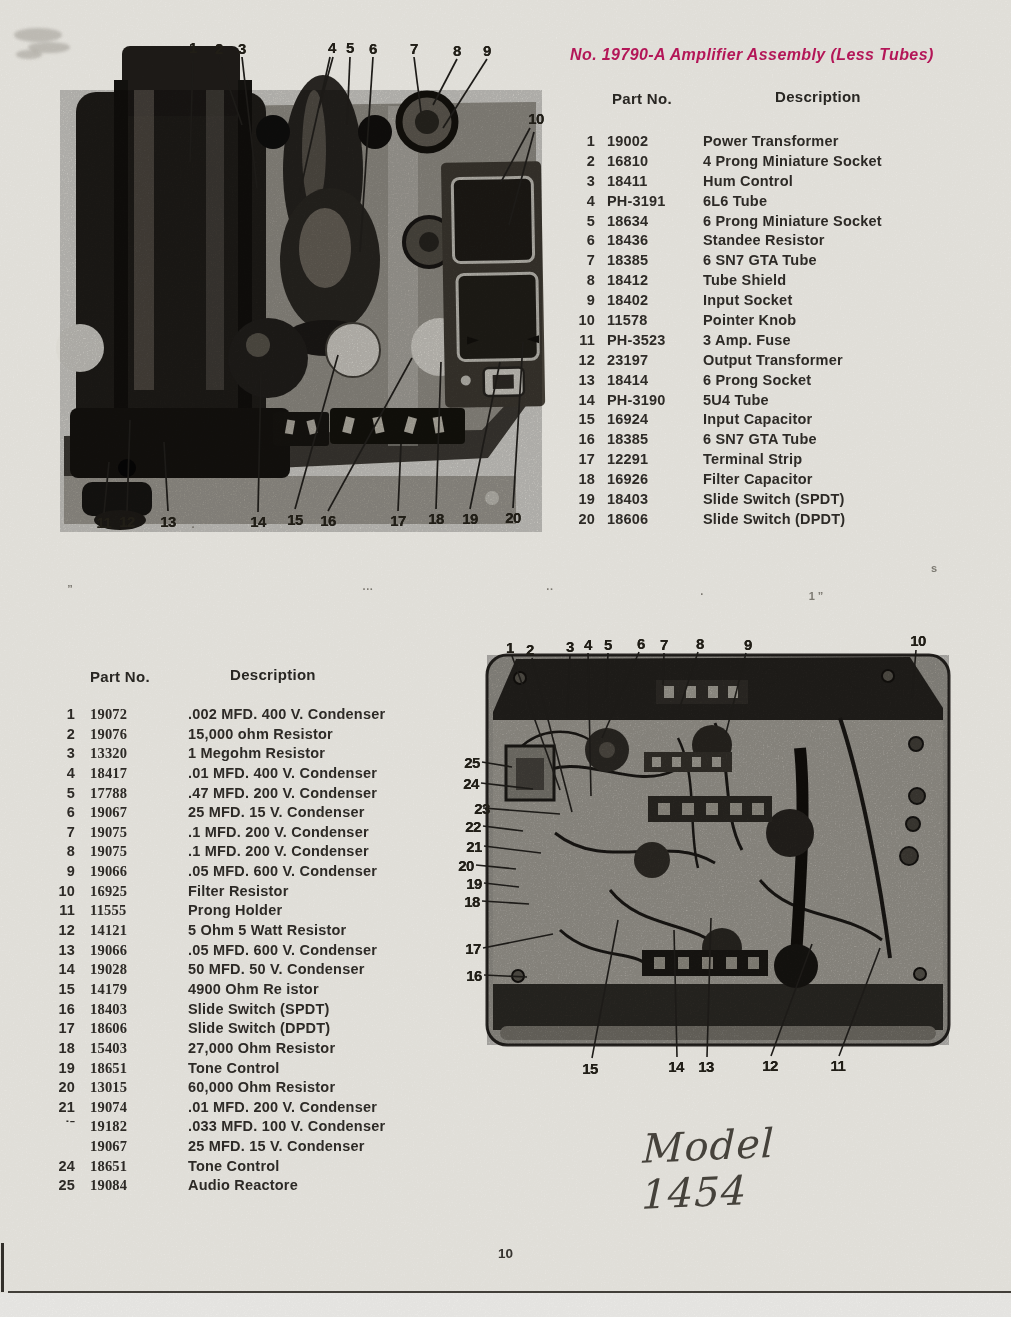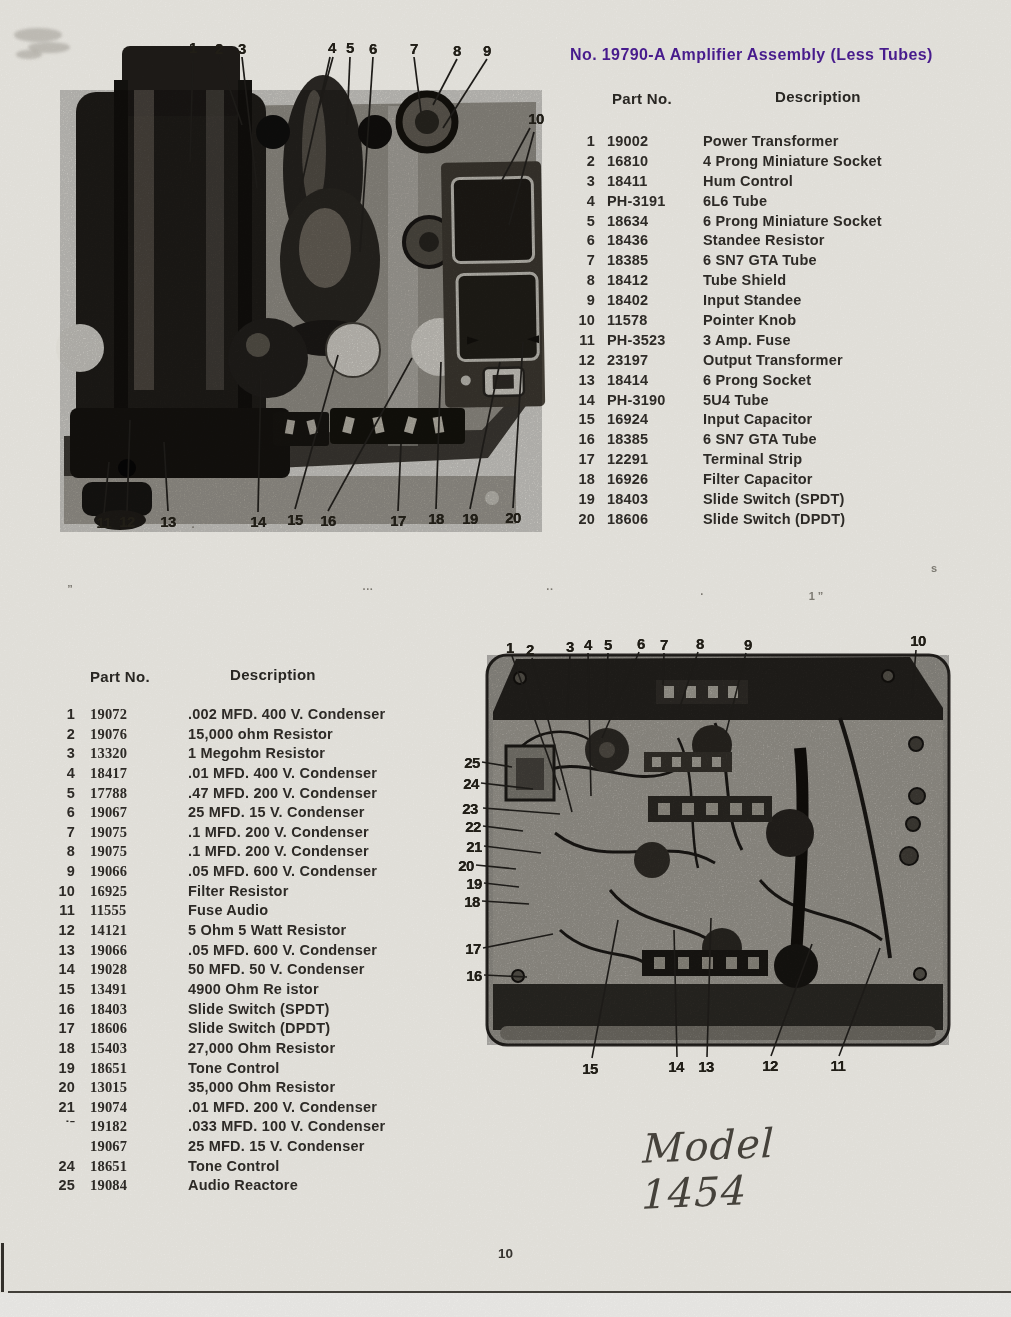--- a/index.html
+++ b/index.html
@@ -3,21 +3,21 @@
 <meta charset="utf-8">
 <style>
   html,body{margin:0;padding:0;background:#d8d6d1;}
   .page{
     position:relative;width:1011px;height:1317px;overflow:hidden;
     background:#edebe5;
     font-family:"Liberation Sans",sans-serif;color:#2e2b27;
   }
   
   .plist{position:absolute;}
-  .list-title{position:absolute;left:0;top:0;font-size:16px;font-weight:700;letter-spacing:.4px;white-space:nowrap;color:#4c1d95;}
+  .list-title{position:absolute;left:0;top:0;font-size:16px;font-weight:700;letter-spacing:.4px;white-space:nowrap;color:#be185d;font-style:italic;}
   .list-head{position:absolute;font-size:15px;font-weight:700;letter-spacing:.3px;color:#2b2925;}
   .rows{position:absolute;left:0;right:0;}
   .prow{display:grid;align-items:baseline;font-size:14.5px;font-weight:700;letter-spacing:.2px;color:#302d29;white-space:nowrap;}
   .rows-top .prow{grid-template-columns:25px 108px auto;height:19.9px;}
   .rows-bot .prow{grid-template-columns:35px 113px auto;height:19.65px;}
   .c-num{text-align:right;}
   .rows-top .c-part{padding-left:12px;}
   .rows-bot .c-part{padding-left:15px;font-family:Liberation Serif, serif;}
   #list-top-right{left:570px;top:46px;width:440px;height:490px;}
   #list-top-right .head-part{left:42px;top:44px;}
@@ -256,21 +256,21 @@
 
         <div class="prow">
           <span class="c-num">8</span>
           <span class="c-part">18412</span>
           <span class="c-desc">Tube Shield</span>
         </div>
 
         <div class="prow">
           <span class="c-num">9</span>
           <span class="c-part">18402</span>
-          <span class="c-desc">Input Standee</span>
+          <span class="c-desc">Input Socket</span>
         </div>
 
         <div class="prow">
           <span class="c-num">10</span>
           <span class="c-part">11578</span>
           <span class="c-desc">Pointer Knob</span>
         </div>
 
         <div class="prow">
           <span class="c-num">11</span>
@@ -395,21 +395,21 @@
 
         <div class="prow">
           <span class="c-num">10</span>
           <span class="c-part">16925</span>
           <span class="c-desc">Filter Resistor</span>
         </div>
 
         <div class="prow">
           <span class="c-num">11</span>
           <span class="c-part">11555</span>
-          <span class="c-desc">Fuse Audio</span>
+          <span class="c-desc">Prong Holder</span>
         </div>
 
         <div class="prow">
           <span class="c-num">12</span>
           <span class="c-part">14121</span>
           <span class="c-desc">5 Ohm 5 Watt Resistor</span>
         </div>
 
         <div class="prow">
           <span class="c-num">13</span>
@@ -418,21 +418,21 @@
         </div>
 
         <div class="prow">
           <span class="c-num">14</span>
           <span class="c-part">19028</span>
           <span class="c-desc">50 MFD. 50 V. Condenser</span>
         </div>
 
         <div class="prow">
           <span class="c-num">15</span>
-          <span class="c-part">13491</span>
+          <span class="c-part">14179</span>
           <span class="c-desc">4900 Ohm Re istor</span>
         </div>
 
         <div class="prow">
           <span class="c-num">16</span>
           <span class="c-part">18403</span>
           <span class="c-desc">Slide Switch (SPDT)</span>
         </div>
 
         <div class="prow">
@@ -449,21 +449,21 @@
 
         <div class="prow">
           <span class="c-num">19</span>
           <span class="c-part">18651</span>
           <span class="c-desc">Tone Control</span>
         </div>
 
         <div class="prow">
           <span class="c-num">20</span>
           <span class="c-part">13015</span>
-          <span class="c-desc">35,000 Ohm Resistor</span>
+          <span class="c-desc">60,000 Ohm Resistor</span>
         </div>
 
         <div class="prow">
           <span class="c-num">21</span>
           <span class="c-part">19074</span>
           <span class="c-desc">.01 MFD. 200 V. Condenser</span>
         </div>
 
         <div class="prow">
           <span class="c-num">˙ˉ</span>
@@ -604,21 +604,21 @@
         <span class="callout" style="left: 240px; top: 15px;">8</span>
 
         <span class="callout" style="left: 288px; top: 16px;">9</span>
 
         <span class="callout" style="left: 458px; top: 12px;">10</span>
 
         <span class="callout" style="left: 12px; top: 134px;">25</span>
 
         <span class="callout" style="left: 11px; top: 155px;">24</span>
 
-        <span class="callout" style="left: 10px; top: 180px;">23</span>
+        <span class="callout" style="left: 22px; top: 180px;">23</span>
 
         <span class="callout" style="left: 13px; top: 198px;">22</span>
 
         <span class="callout" style="left: 14px; top: 218px;">21</span>
 
         <span class="callout" style="left: 6px; top: 237px;">20</span>
 
         <span class="callout" style="left: 14px; top: 255px;">19</span>
 
         <span class="callout" style="left: 12px; top: 273px;">18</span>

